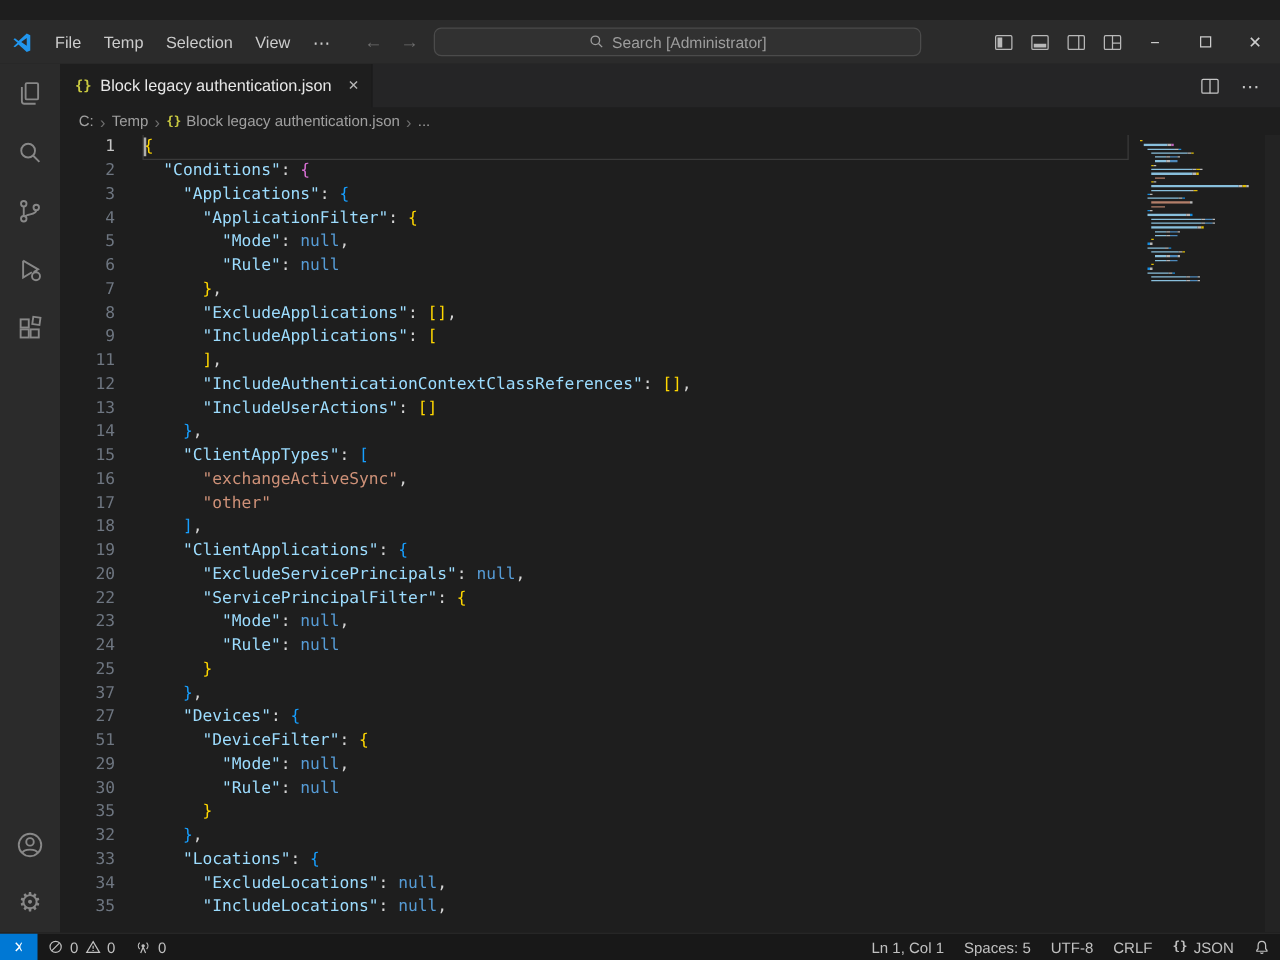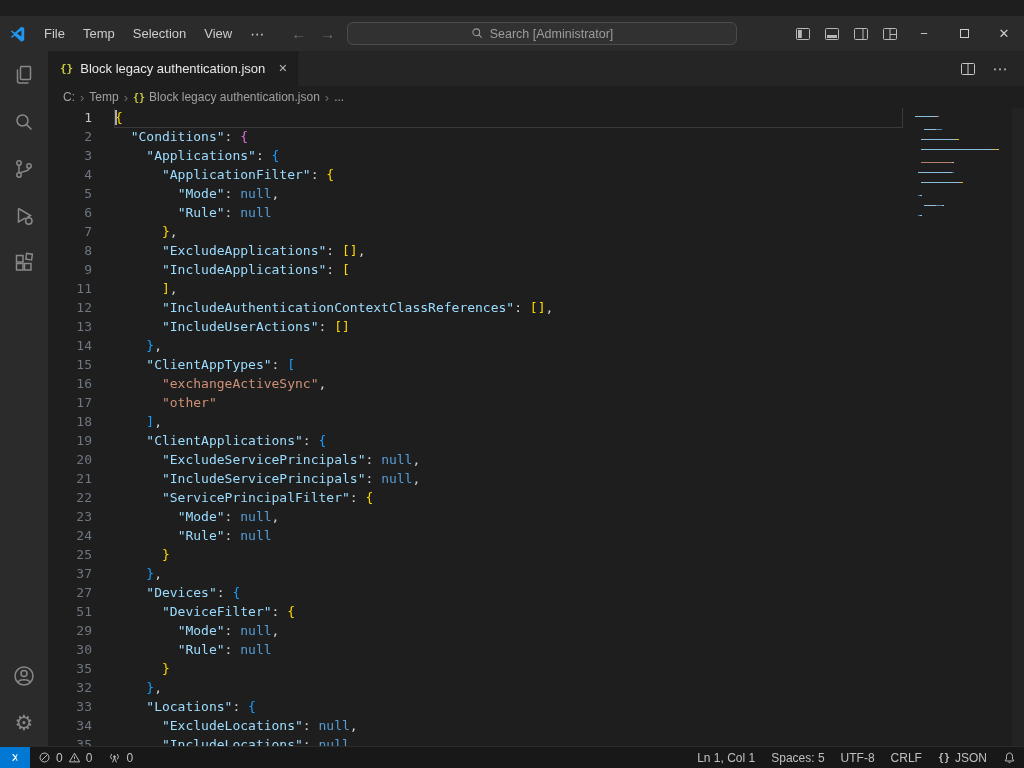--- a/index.html
+++ b/index.html
@@ -299,24 +299,20 @@
               <div class="num">18</div>
               <div class="code"><span class="tk-pun">    </span><span class="tk-b3">]</span><span class="tk-pun">,</span></div>
             </div>
             <div class="row">
               <div class="num">19</div>
               <div class="code"><span class="tk-pun">    </span><span class="tk-key">"ClientApplications"</span><span class="tk-pun">: </span><span class="tk-b3">{</span></div>
             </div>
             <div class="row">
               <div class="num">20</div>
               <div class="code"><span class="tk-pun">      </span><span class="tk-key">"ExcludeServicePrincipals"</span><span class="tk-pun">: </span><span class="tk-kw">null</span><span class="tk-pun">,</span></div>
-            </div>
-            <div class="row">
-              <div class="num">21</div>
-              <div class="code"><span class="tk-pun">      </span><span class="tk-key">"IncludeServicePrincipals"</span><span class="tk-pun">: </span><span class="tk-kw">null</span><span class="tk-pun">,</span></div>
             </div>
             <div class="row">
               <div class="num">22</div>
               <div class="code"><span class="tk-pun">      </span><span class="tk-key">"ServicePrincipalFilter"</span><span class="tk-pun">: </span><span class="tk-b1">{</span></div>
             </div>
             <div class="row">
               <div class="num">23</div>
               <div class="code"><span class="tk-pun">        </span><span class="tk-key">"Mode"</span><span class="tk-pun">: </span><span class="tk-kw">null</span><span class="tk-pun">,</span></div>
             </div>
             <div class="row">

